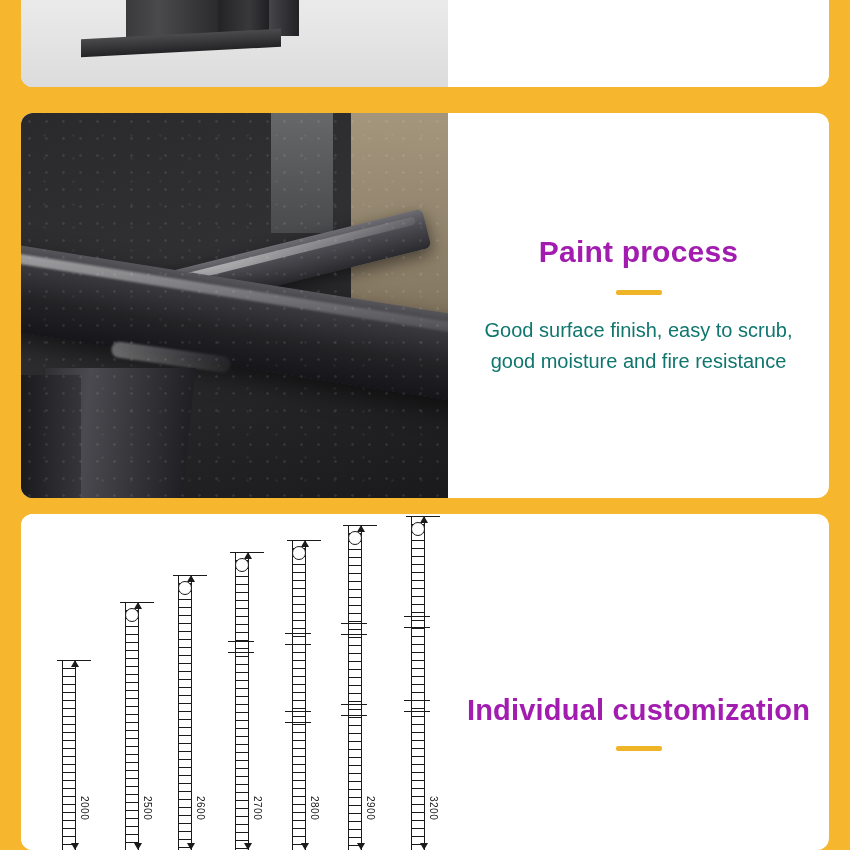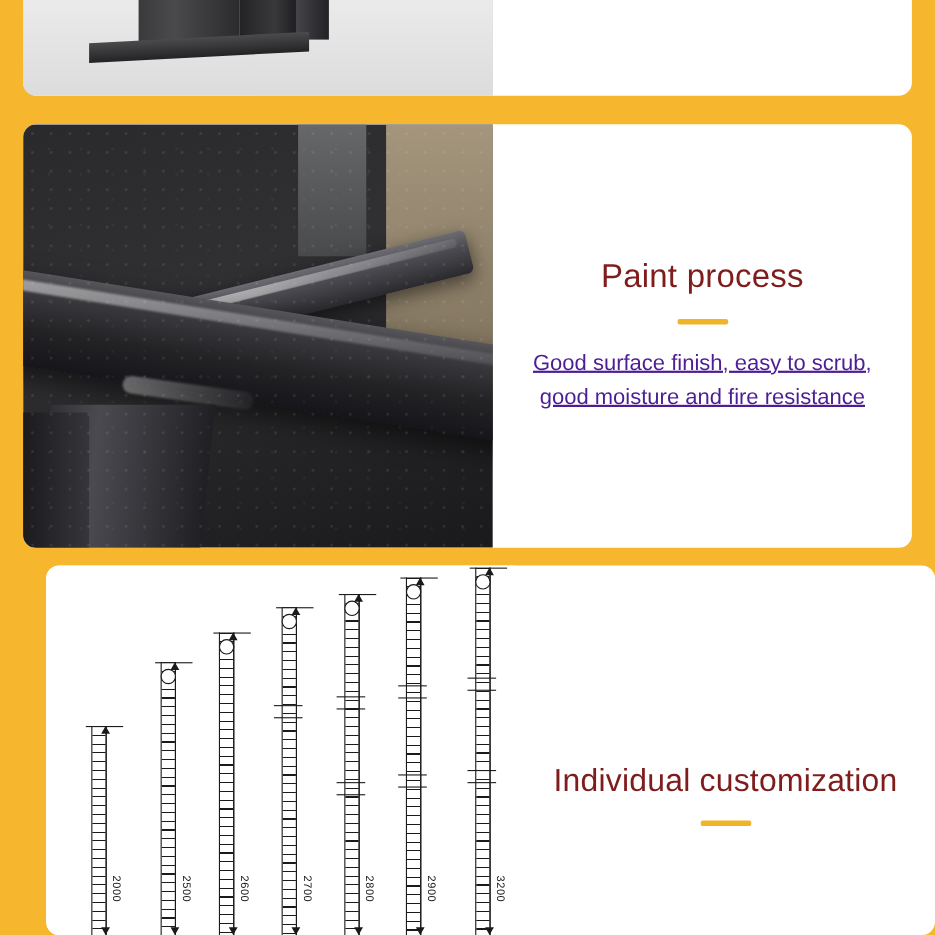--- a/index.html
+++ b/index.html
@@ -50,41 +50,40 @@
     flex-direction: column;
     align-items: center;
     justify-content: center;
     text-align: center;
     padding: 10px 14px;
     box-sizing: border-box;
   }
 
   .card-title {
     font-size: 30px;
-    font-weight: normal;
-    color: #7f1d1d;
+    font-weight: bold;
+    color: #a21caf;
     letter-spacing: .2px;
     line-height: 1.1;
     white-space: nowrap;
   }
 
   .rule {
     width: 46px;
     height: 5px;
     background: #f0b429;
     border-radius: 2px;
     margin: 22px 0 20px 0;
   }
 
   .card-desc {
     font-size: 20px;
-    color: #4c1d95;
+    color: #0f766e;
     line-height: 1.55;
     max-width: 360px;
-    text-decoration: underline;
   }
 
   
   #card-top {
     top: -86px;
     height: 173px;
   }
   #card-top .card-photo { width: 427px; flex: 0 0 427px; }
 
   
@@ -216,21 +215,20 @@
       radial-gradient(circle, rgba(255,255,255,.10) 1px, transparent 1.6px);
     background-size: 17px 17px, 29px 23px;
     background-position: 0 0, 9px 11px;
     opacity: .5;
   }
 
   
   #card-custom {
     top: 514px;
     height: 336px;
-    margin-left: 21px;
   }
   #card-custom .card-photo {
     width: 427px;
     flex: 0 0 427px;
     background: #ffffff;
   }
   .drawing {
     position: absolute;
     inset: 0;
     background: #fff;

